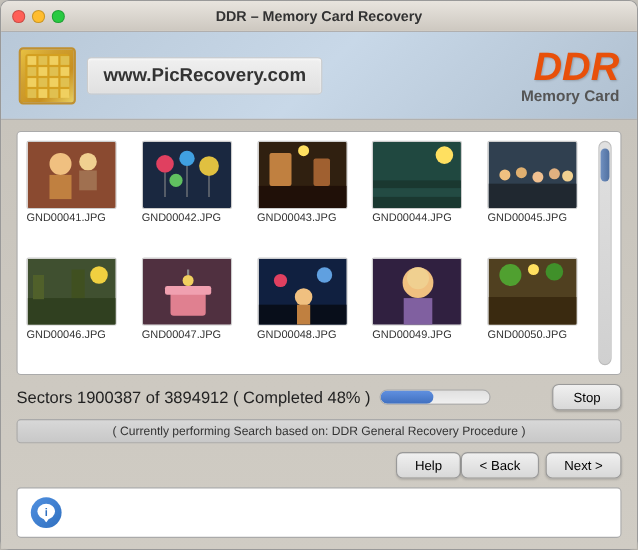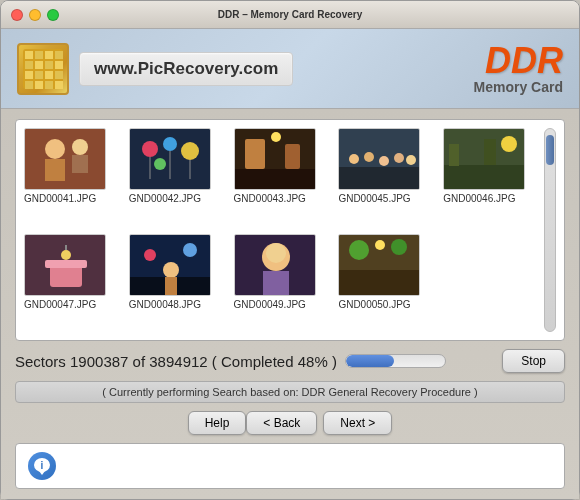--- a/index.html
+++ b/index.html
@@ -43,21 +43,21 @@
       border-radius: 50%;
       border: 1px solid rgba(0,0,0,0.2);
     }
     .tl-red { background: #ff5f57; }
     .tl-yellow { background: #ffbd2e; }
     .tl-green { background: #28ca41; }
     .title-text {
       position: absolute;
       left: 50%;
       transform: translateX(-50%);
-      font-size: 10px;
+      font-size: 13px;
       font-weight: bold;
       color: #333;
     }
     
     .header {
       background: linear-gradient(135deg, #b8c8d8 0%, #c8d8e8 50%, #b0c0d0 100%);
       height: 80px;
       display: flex;
       align-items: center;
       padding: 0 16px;
@@ -217,21 +217,21 @@
       border-radius: 4px;
       padding: 4px 10px;
       font-size: 11px;
       color: #333;
       text-align: center;
     }
     
     .bottom-nav {
       display: flex;
       align-items: center;
-      justify-content: center;
+      justify-content: flex-end;
     }
     .nav-button {
       background: linear-gradient(to bottom, #f0f0f0, #d8d8d8);
       border: 1px solid #999;
       border-radius: 6px;
       padding: 4px 16px;
       font-size: 12px;
       cursor: pointer;
       box-shadow: 0 1px 2px rgba(0,0,0,0.15);
     }
@@ -339,20 +339,29 @@
                 <rect width="82" height="62" fill="#302010"></rect>
                 <rect x="0" y="40" width="82" height="22" fill="#201008"></rect>
                 <rect x="10" y="10" width="20" height="30" fill="#c08040" rx="2"></rect>
                 <rect x="50" y="15" width="15" height="25" fill="#a06030" rx="2"></rect>
                 <circle cx="41" cy="8" r="5" fill="#ffe060"></circle>
               </svg></div>
             <div class="photo-label">GND00043.JPG</div>
           </div>
           <div class="photo-item">
             <div class="photo-thumb"><svg width="82" height="62" viewBox="0 0 82 62">
+                <rect width="82" height="62" fill="#204840"></rect>
+                <rect x="0" y="35" width="82" height="27" fill="#1a3830"></rect>
+                <circle cx="65" cy="12" r="8" fill="#ffe060"></circle>
+                <rect x="0" y="42" width="82" height="8" fill="#2a5850" opacity="0.6"></rect>
+              </svg></div>
+            <div class="photo-label">GND00044.JPG</div>
+          </div>
+          <div class="photo-item">
+            <div class="photo-thumb"><svg width="82" height="62" viewBox="0 0 82 62">
                 <rect width="82" height="62" fill="#304050"></rect>
                 <rect x="0" y="38" width="82" height="24" fill="#202830"></rect>
                 <circle cx="15" cy="30" r="5" fill="#f0c080"></circle>
                 <circle cx="30" cy="28" r="5" fill="#e0b070"></circle>
                 <circle cx="45" cy="32" r="5" fill="#f0c090"></circle>
                 <circle cx="60" cy="29" r="5" fill="#e0b080"></circle>
                 <circle cx="72" cy="31" r="5" fill="#f0d090"></circle>
               </svg></div>
             <div class="photo-label">GND00045.JPG</div>
           </div>

